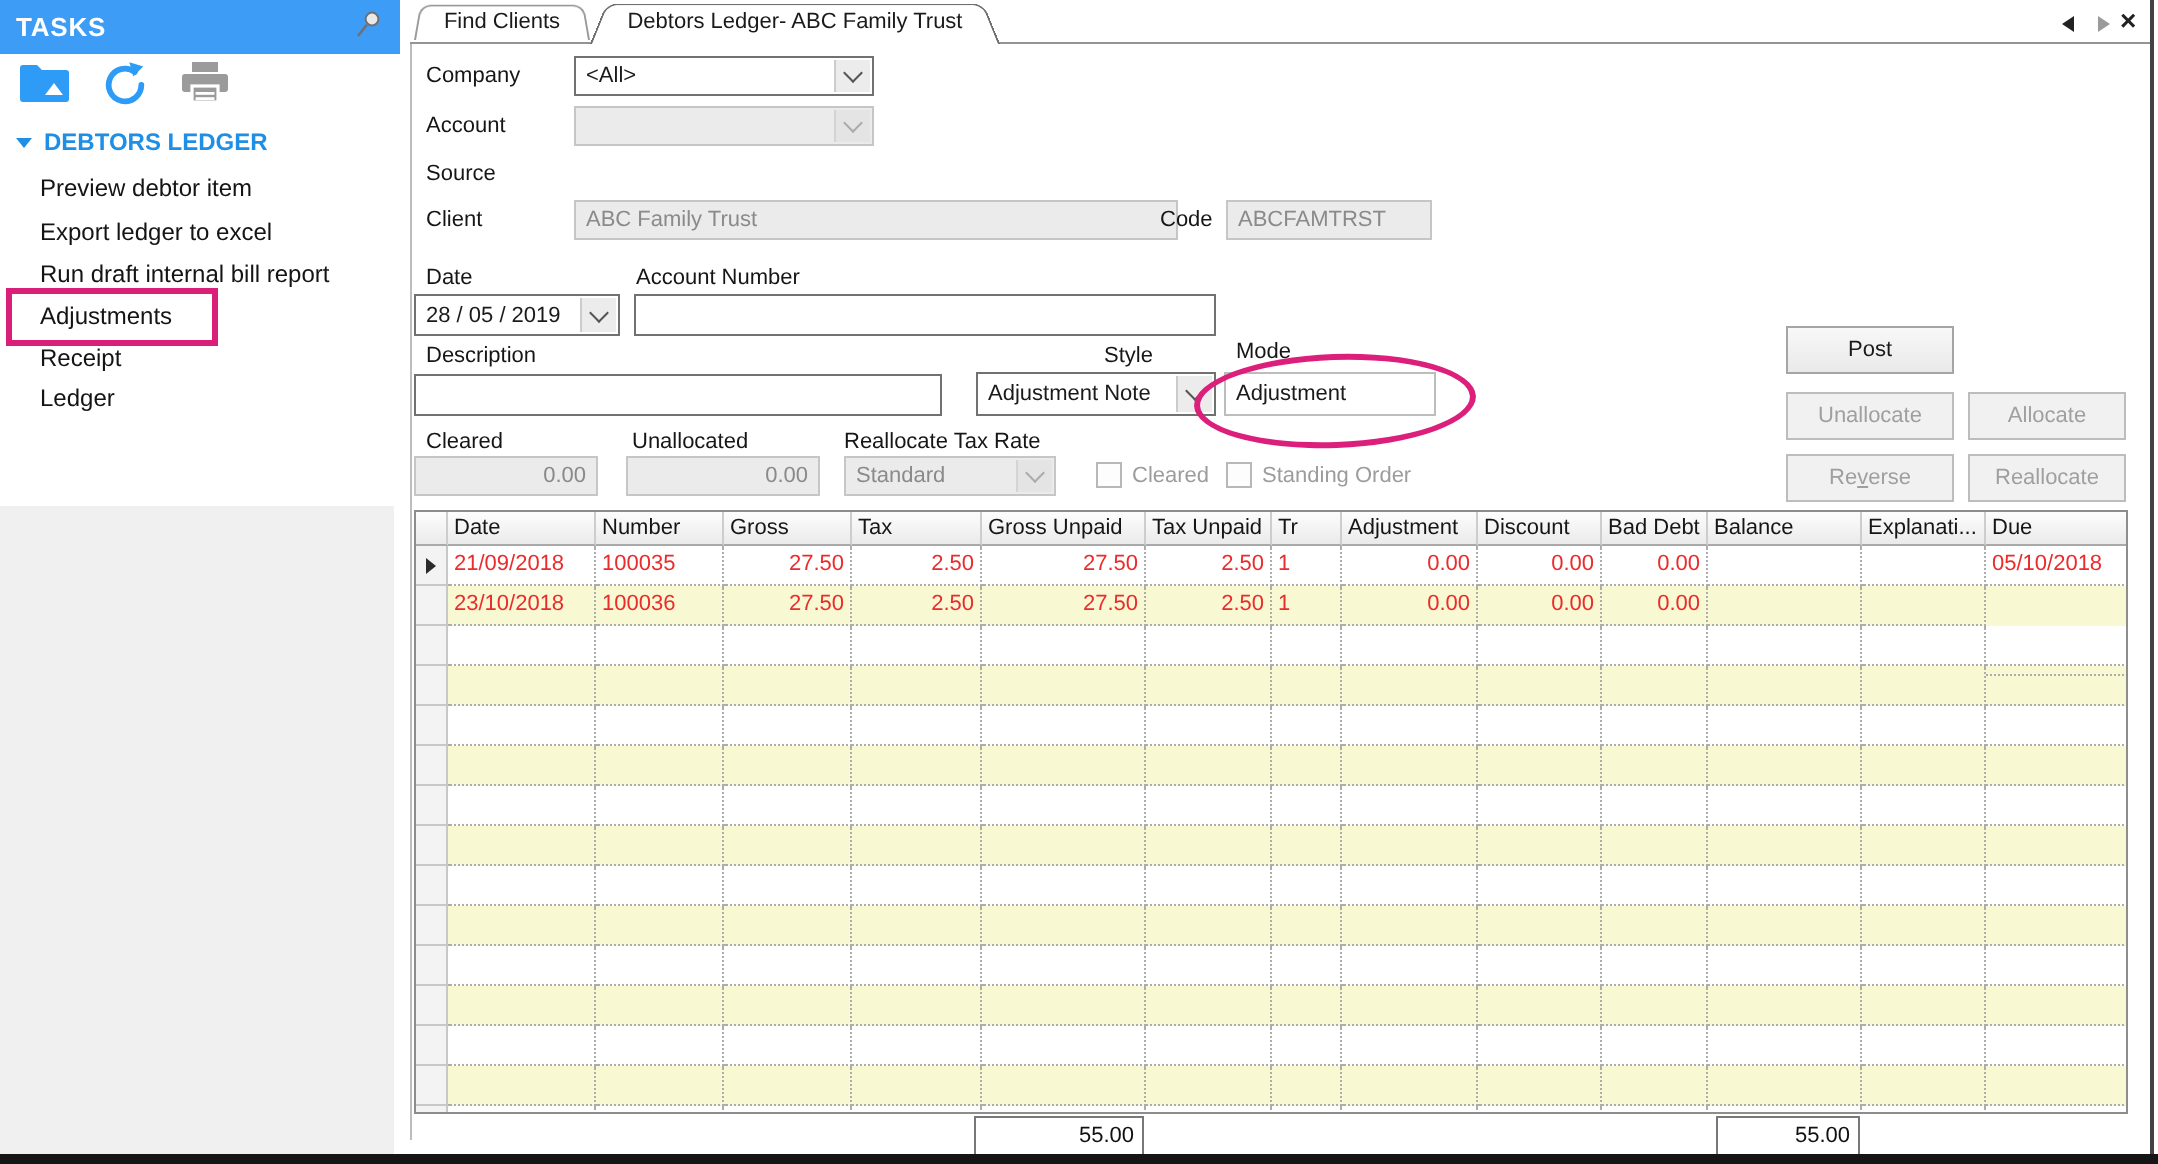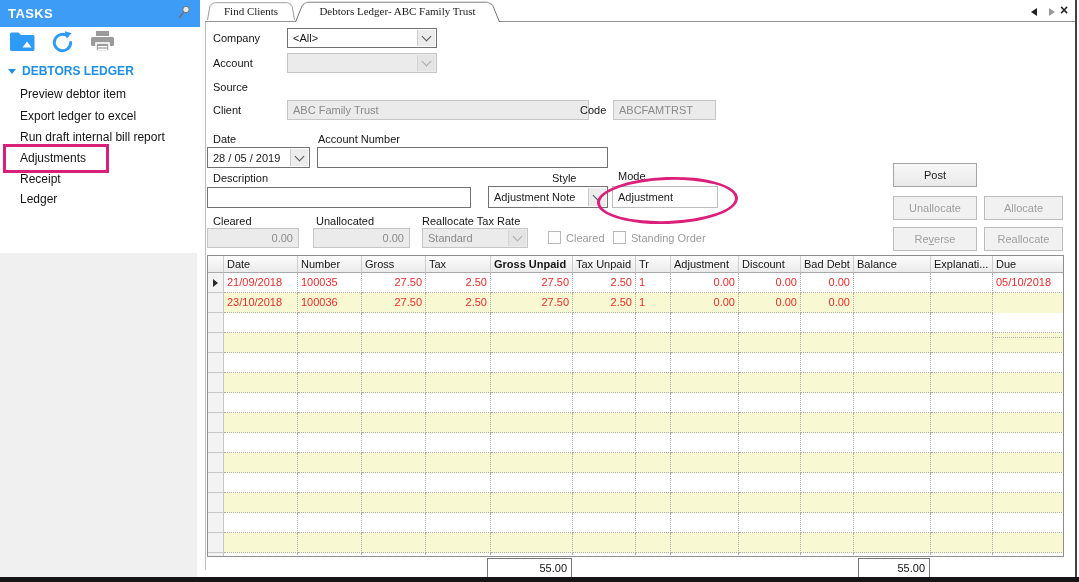--- a/index.html
+++ b/index.html
@@ -22,21 +22,21 @@
   .side-item{position:absolute;left:20px;font-size:12px;color:#141414;white-space:nowrap;cursor:pointer;}
   .hilite-rect{position:absolute;left:3px;top:144px;width:100px;height:23px;border:3px solid #D91F77;}
 
   
   .tabstrip{position:absolute;left:205px;top:0;width:871px;height:22px;background:#fff;
             border-bottom:1px solid #949494;box-sizing:border-box;}
   .tab{position:absolute;cursor:pointer;}
   .tabface{position:absolute;inset:0;background:#fff;border:1px solid #9a9a9a;border-bottom:none;
            border-radius:6px 6px 0 0;transform:perspective(7px) rotateX(1.6deg);transform-origin:bottom;}
   .tabtext{position:relative;display:flex;height:100%;align-items:center;justify-content:center;
-           font-size:11px;white-space:nowrap;font-family:Liberation Serif, serif;}
+           font-size:11px;white-space:nowrap;}
   .tab-inactive{left:2px;bottom:1px;width:88px;height:19px;z-index:1;}
   .tab-active{left:90px;bottom:-1px;width:205px;height:22px;z-index:3;}
   .tab-active .tabface{border-color:#6f6f6f;}
   .navtri-l{position:absolute;left:1031px;top:8px;width:0;height:0;border-top:4px solid transparent;
             border-bottom:4px solid transparent;border-right:6px solid #222;cursor:pointer;}
   .navtri-r{position:absolute;left:1049px;top:8px;width:0;height:0;border-top:4px solid transparent;
             border-bottom:4px solid transparent;border-left:6px solid #9a9a9a;cursor:pointer;}
   .navclose{position:absolute;left:1060px;top:2px;font-size:14px;font-weight:bold;color:#222;cursor:pointer;}
   .content-leftline{position:absolute;left:205px;top:22px;width:1px;height:548px;background:#bdbdbd;}
   .win-right{position:absolute;left:1075px;top:0;width:2px;height:582px;background:#424242;}
@@ -243,21 +243,21 @@
   </div>
   <div class="btn dis" style="left:984px;top:227px;width:79px;height:24px">Reallocate</div>
 
   <div class="grid" id="grid">
       <div class="grow ghead">
         <div class="gsel"></div>
         <div class="gcell" style="width: 74px;">Date</div>
         <div class="gcell" style="width: 64px;">Number</div>
         <div class="gcell" style="width: 64px;">Gross</div>
         <div class="gcell" style="width: 65px;">Tax</div>
-        <div class="gcell" style="width: 82px; font-weight: bold;">Gross Unpaid</div>
+        <div class="gcell" style="width: 82px;">Gross Unpaid</div>
         <div class="gcell" style="width: 63px;">Tax Unpaid</div>
         <div class="gcell" style="width: 35px;">Tr</div>
         <div class="gcell" style="width: 68px;">Adjustment</div>
         <div class="gcell" style="width: 62px;">Discount</div>
         <div class="gcell" style="width: 53px;">Bad Debt</div>
         <div class="gcell" style="width: 77px;">Balance</div>
         <div class="gcell" style="width: 62px;">Explanati...</div>
         <div class="gcell" style="width: 71px;">Due</div>
       </div>
       <div class="grow datarow">

